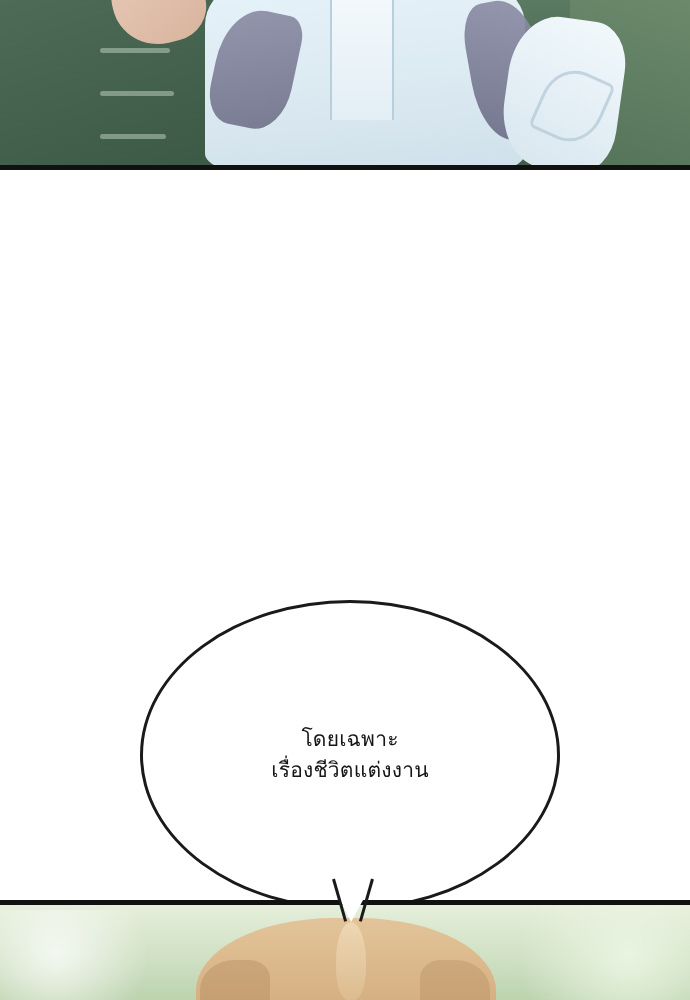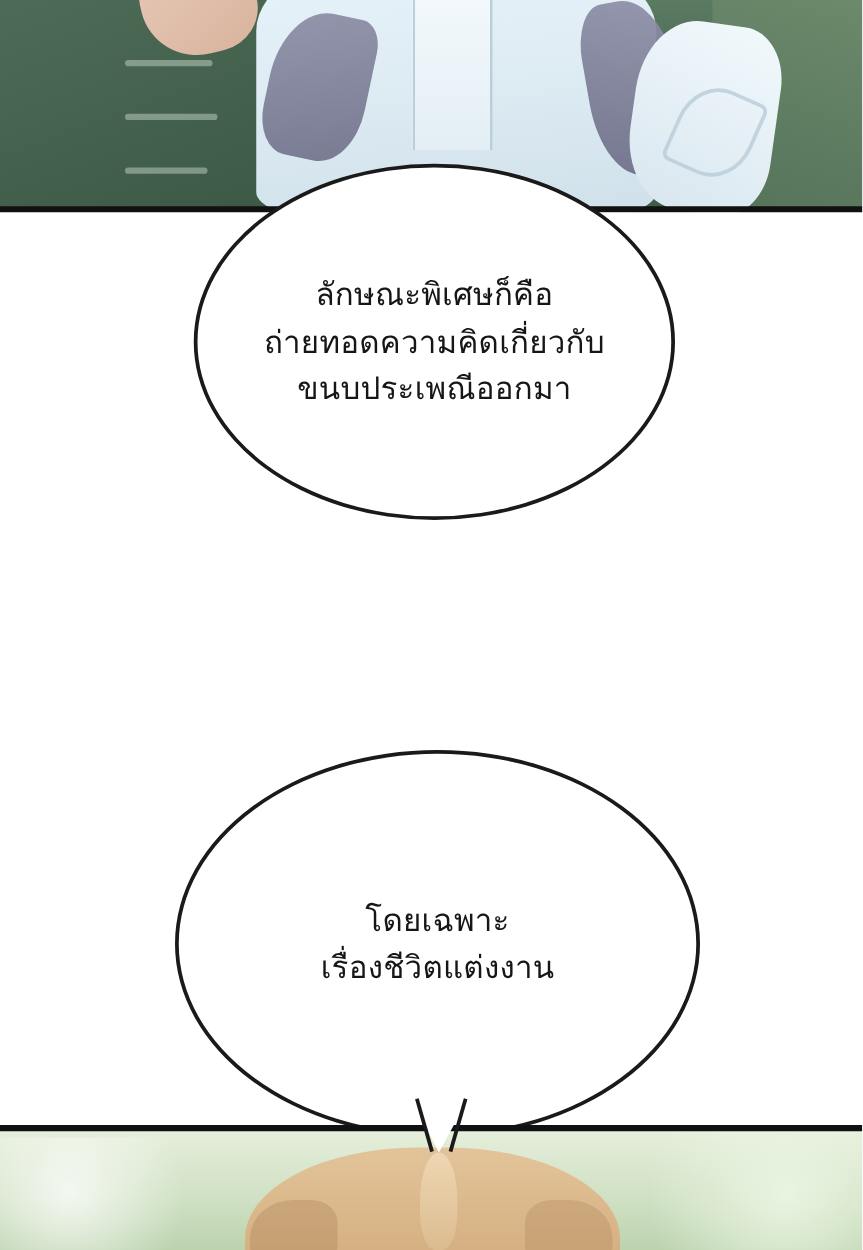--- a/index.html
+++ b/index.html
@@ -177,21 +177,21 @@
     top: 131px;
     width: 385px;
     height: 285px;
   }
   .bubble-2 {
     left: 140px;
     top: 600px;
     width: 420px;
     height: 310px;
   }
-  .bubble-2 .bubble-text { font-size: 25px; }
+  .bubble-2 .bubble-text { font-size: 21px; }
 
   
   .bubble-tail {
     position: absolute;
     left: 330px;
     top: 880px;
     width: 44px;
     height: 42px;
     background: #ffffff;
     clip-path: polygon(0 0, 100% 0, 48% 100%);
@@ -312,25 +312,20 @@
     <div class="fig-dark-1"></div>
     <div class="fig-dark-2"></div>
     <div class="fig-sleeve-right"></div>
     <div class="fig-fold"></div>
 
     <div class="panel-top-border"></div>
   </div>
 
   <div class="gutter"></div>
 
-  <div class="bubble bubble-1">
-    <div class="bubble-text">ลักษณะพิเศษก็คือ
-ถ่ายทอดความคิดเกี่ยวกับ
-ขนบประเพณีออกมา</div>
-  </div>
 
   <div class="bubble bubble-2">
     <div class="bubble-text">โดยเฉพาะ
 เรื่องชีวิตแต่งงาน</div>
   </div>
 
   <div class="bubble-tail"></div>
   <div class="bubble-tail-edge-l"></div>
   <div class="bubble-tail-edge-r"></div>
 

